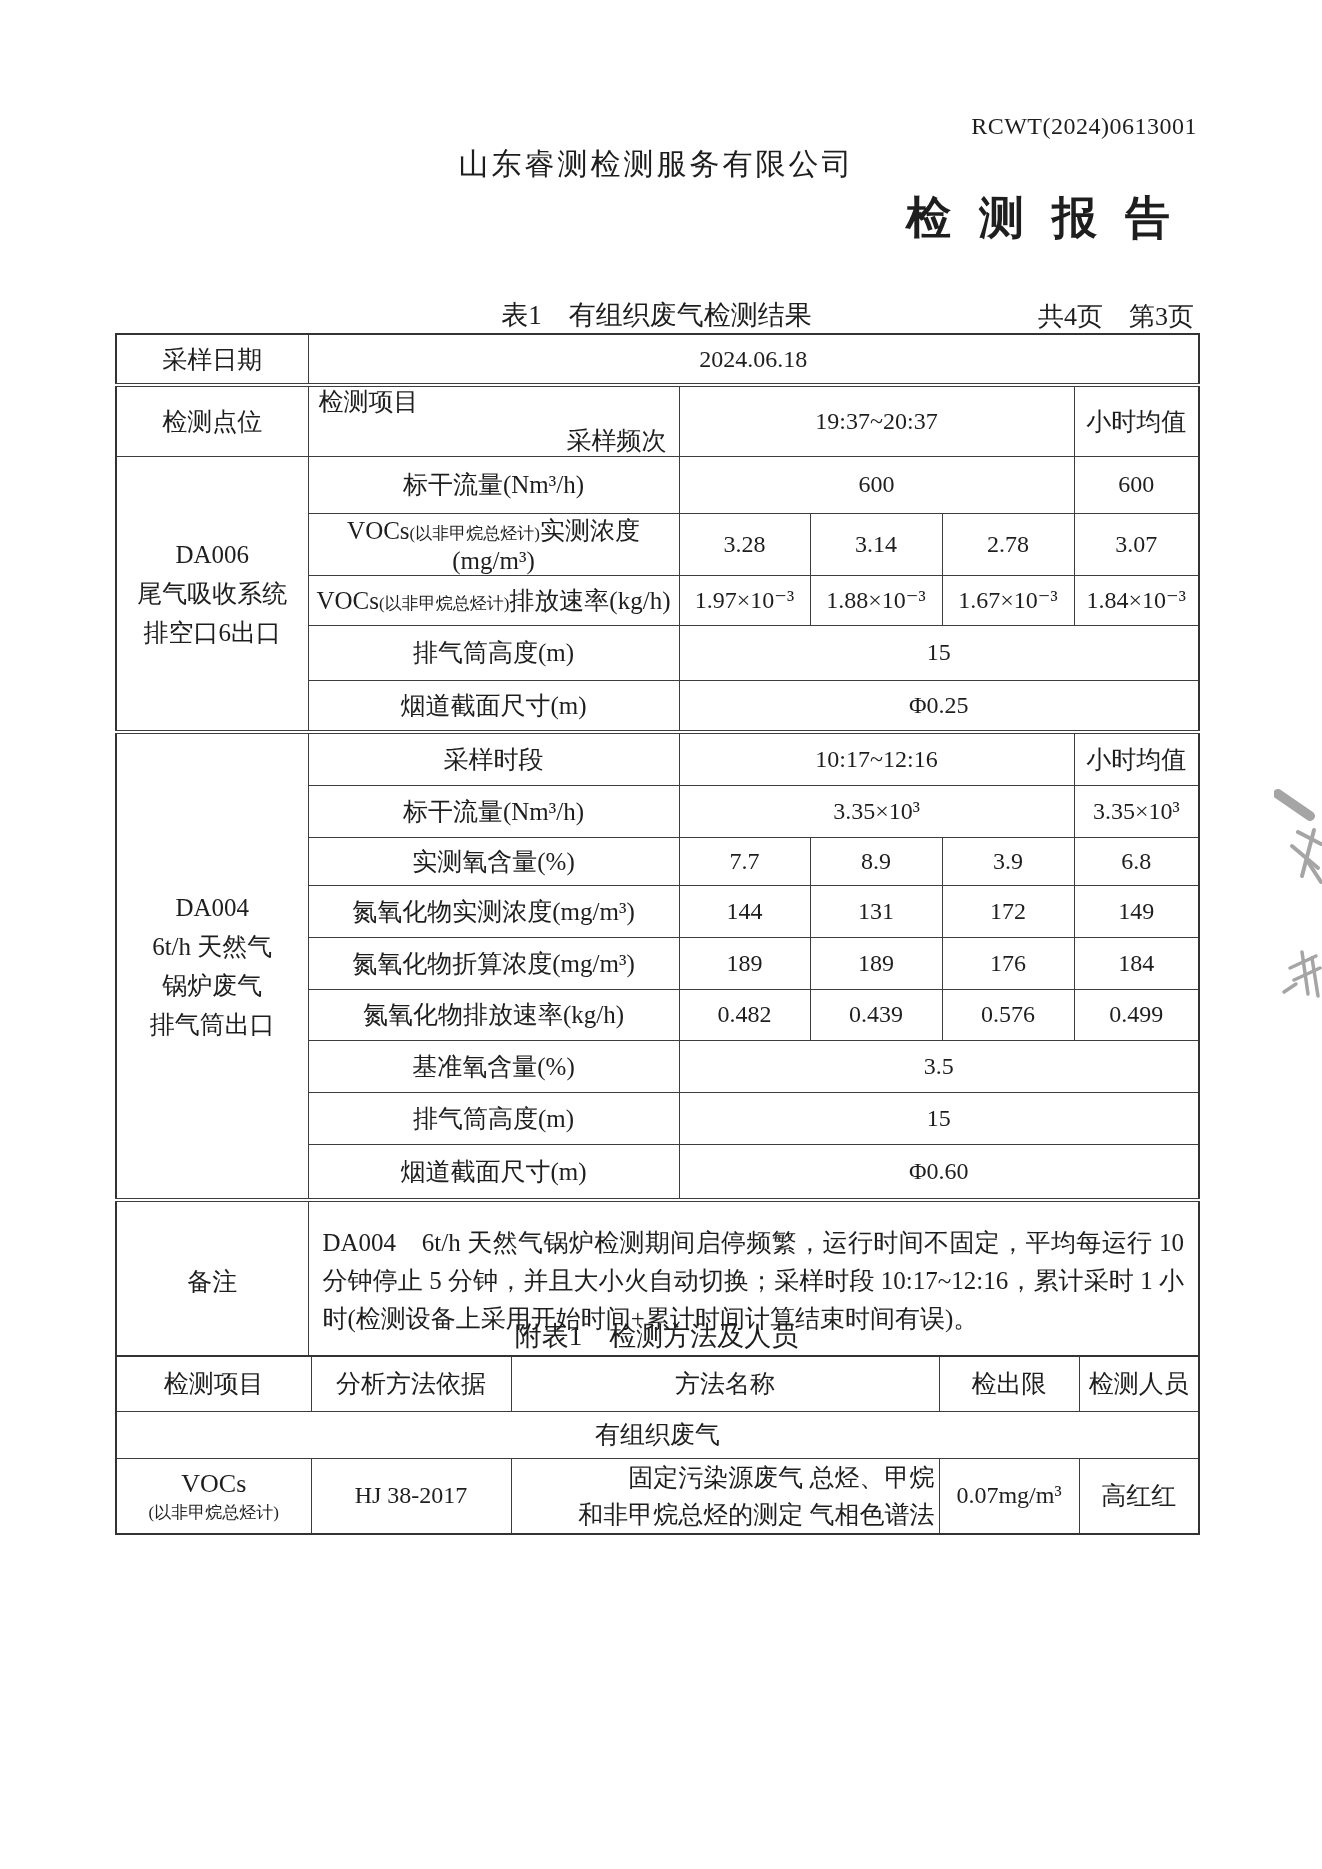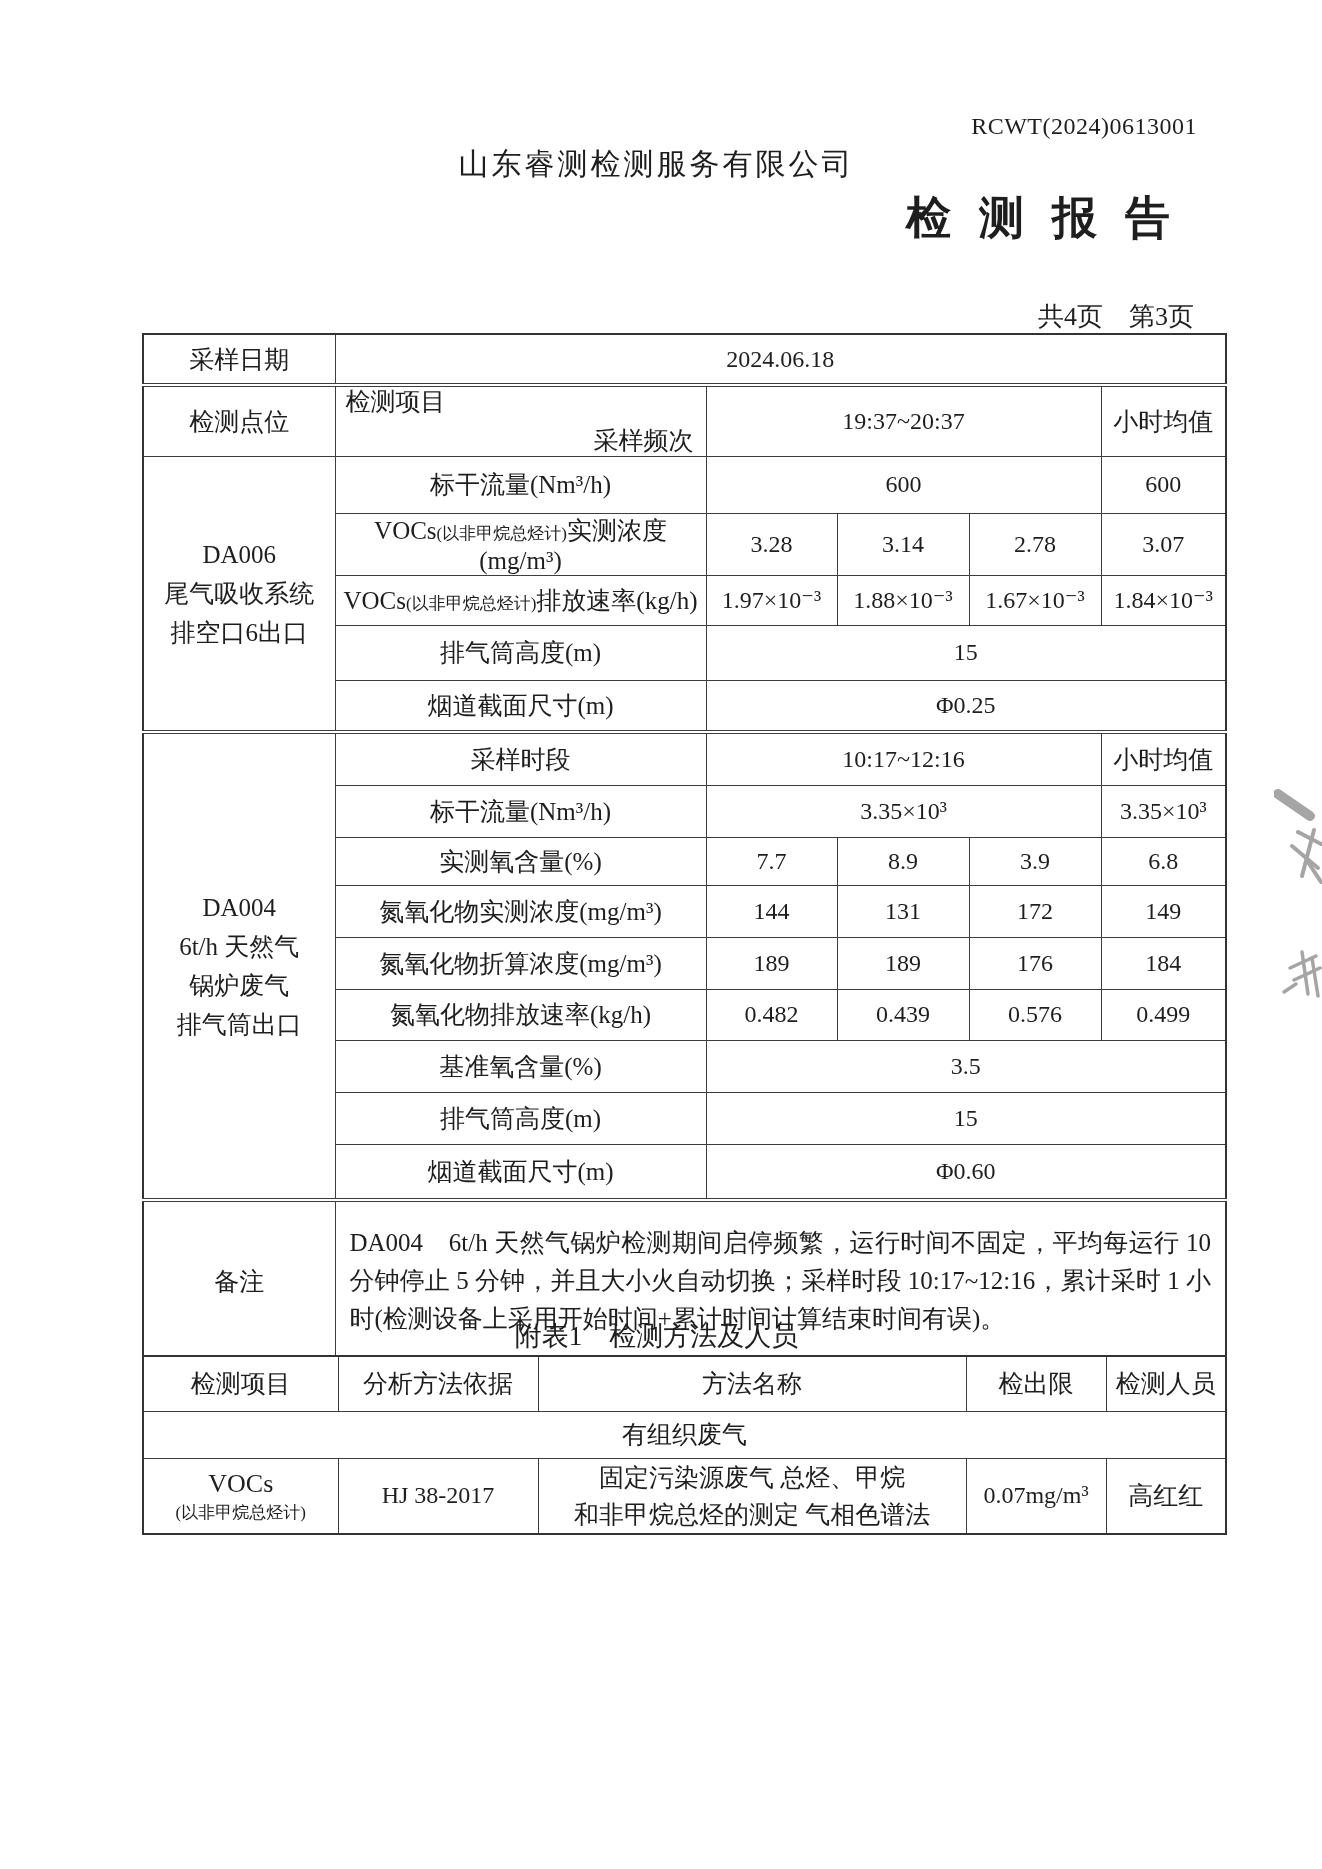--- a/index.html
+++ b/index.html
@@ -9,50 +9,51 @@
     overflow:hidden;
   }
   .abs{position:absolute;}
   .report-no{top:113px; right:125px; font-size:24px; letter-spacing:0.5px;}
   .company{top:144px; left:115px; width:1083px; text-align:center; font-size:30px; letter-spacing:3px;}
   .main-title{top:188px; left:115px; width:1083px; text-align:right; font-size:45px; font-weight:bold; letter-spacing:28px; text-indent:28px;}
   .cap1{top:297px; left:115px; width:1083px; text-align:center; font-size:27px;}
   .pageinfo{top:299px; right:128px; font-size:26px;}
   .cap2{top:1318px; left:115px; width:1083px; text-align:center; font-size:27px;}
 
-  table{border-collapse:collapse; table-layout:fixed; background:#fff;margin-left:27px;}
+  table{border-collapse:collapse; table-layout:fixed; background:#fff;}
   .t1{left:115px; top:333px; width:1083px;}
   .t2{left:115px; top:1355px; width:1083px;}
   td{border:1.6px solid #3d3d3d; text-align:center; vertical-align:middle;
      font-size:25px; padding:0 4px; overflow:hidden;}
   .t1, .t2{border:2.4px solid #333;}
   tr.sec td{border-top:4px double #3d3d3d;}
   .num{font-size:24px;border-radius:25px;}
   .small{font-size:17px;}
   .name-lines div{line-height:39px;}
   .remark-text{text-align:justify; padding:22px 14px; line-height:38px; font-size:25px;}
   .diag{
     position:relative; width:100%; height:100%;
     background-image:linear-gradient(to bottom right, transparent calc(50% - 1px), #3d3d3d calc(50% - 1px), #3d3d3d calc(50% + 1px), transparent calc(50% + 1px));
   }
   .diag .top{position:absolute; top:3px; right:12px; font-size:25px;}
   .diag .bottom{position:absolute; bottom:3px; left:10px; font-size:25px;}
   .item-main{font-size:26px; line-height:34px;}
-  .method div{line-height:37px;}
+  .method div{line-height:37px;text-align:right;}
   .stamp{right:0; top:778px; opacity:0.8;}
 </style>
 </head>
 <body>
 
 <div class="page">
 
   <div class="abs report-no">RCWT(2024)0613001</div>
   <div class="abs company">山东睿测检测服务有限公司</div>
   <div class="abs main-title">检测报告</div>
 
+  <div class="abs cap1">表1　有组织废气检测结果</div>
   <div class="abs pageinfo">共4页　第3页</div>
 
   <table class="abs t1">
     <colgroup>
       <col style="width:192px">
         <col style="width:371px">
         <col style="width:131px">
       <col style="width:132px">
         <col style="width:132px">
         <col style="width:125px">

